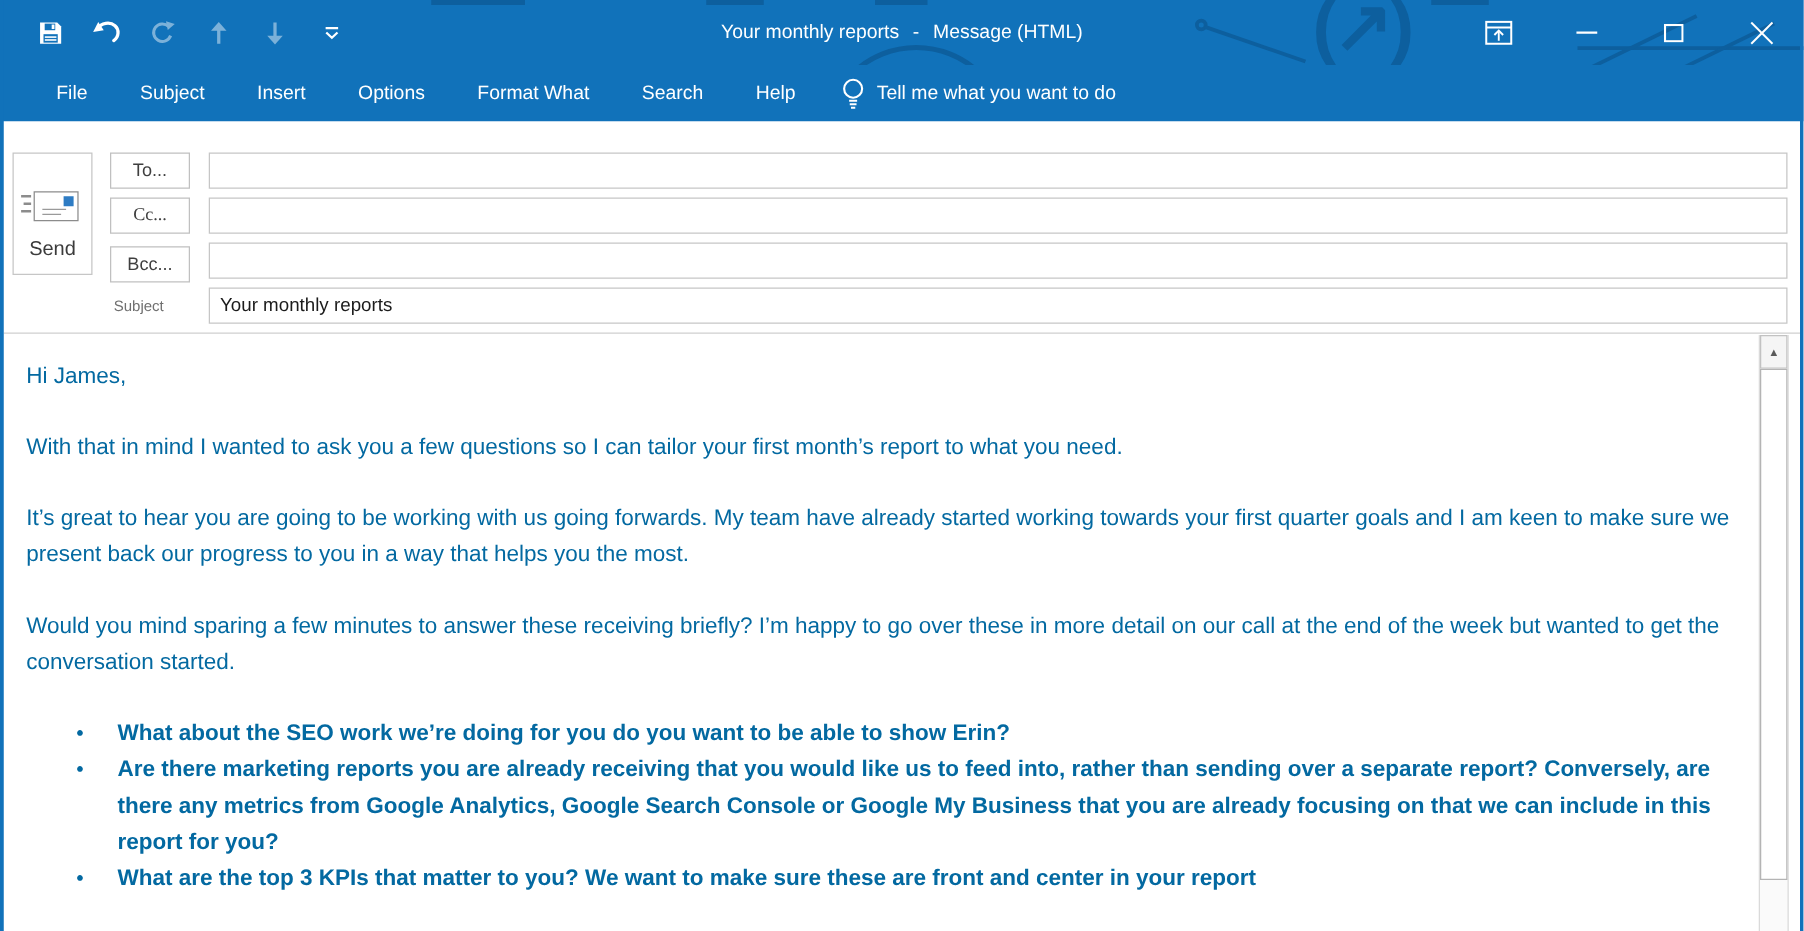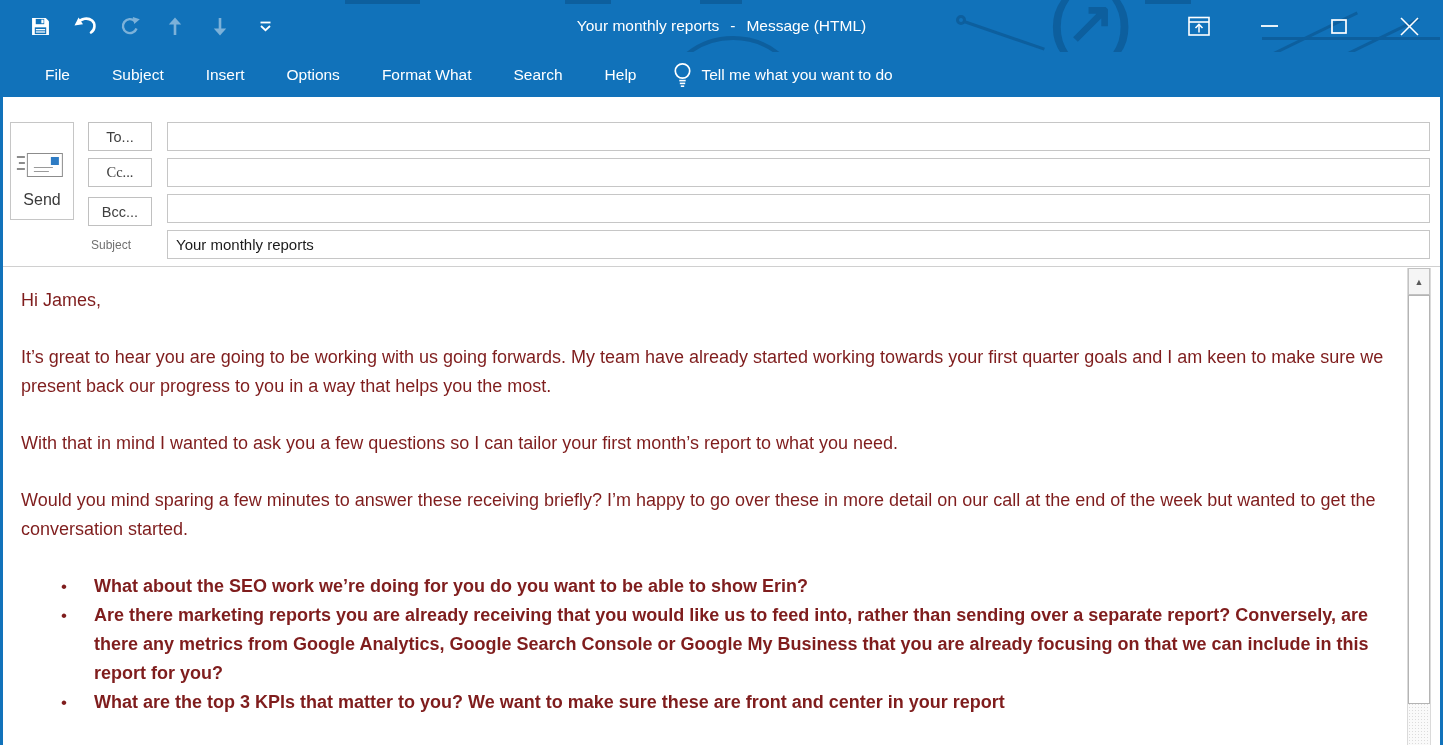--- a/index.html
+++ b/index.html
@@ -78,21 +78,21 @@
     font-family: "Liberation Sans", sans-serif; color: #1b1b1b; outline: none;
   }
   .subject-label {
     position: absolute; left: 88px; top: 133px; height: 29px; display: flex; align-items: center;
     color: #707070; font-size: 12px;
   }
   
   .body-area { position: absolute; left: 3px; right: 3px; top: 268px; bottom: 0; background: #ffffff; }
   .body-content {
     position: absolute; left: 0; top: 0; right: 42px; bottom: 0;
-    padding: 18px 0 0 18px; font-size: 18px; line-height: 29px; color: #7f1d1d; overflow: hidden;
+    padding: 18px 0 0 18px; font-size: 18px; line-height: 29px; color: #0369a1; overflow: hidden;
   }
   .body-content p { margin: 0 0 28px 0; }
   .body-content ul { margin: 0; padding: 0; list-style: none; }
   .body-content li { display: flex; }
   .bullet-marker { width: 33px; margin-left: 40px; flex: 0 0 33px; font-size: 17px; }
   .bullet-text { flex: 1; font-weight: bold; }
   
   .scrollbar {
     position: absolute; top: 0; right: 9px; width: 24px; bottom: 0;
     border-left: 1px solid #dadada; border-right: 1px solid #dadada;
@@ -253,22 +253,22 @@
     <button class="field-btn" style="top:100px;">Bcc...</button>
     <input class="field-input" style="top: 97px;" type="text" value="">
 
     <span class="subject-label">Subject</span>
     <input class="field-input" style="top: 133px;" type="text" value="Your monthly reports">
   </div>
 
   <div class="body-area">
     <div class="body-content">
       <p>Hi James,</p>
+      <p>With that in mind I wanted to ask you a few questions so I can tailor your first month’s report to what you need.</p>
       <p>It’s great to hear you are going to be working with us going forwards. My team have already started working towards your first quarter goals and I am keen to make sure we present back our progress to you in a way that helps you the most.</p>
-      <p>With that in mind I wanted to ask you a few questions so I can tailor your first month’s report to what you need.</p>
       <p>Would you mind sparing a few minutes to answer these receiving briefly? I’m happy to go over these in more detail on our call at the end of the week but wanted to get the conversation started.</p>
       <ul>
         <li>
           <span class="bullet-marker">•</span>
           <span class="bullet-text">What about the SEO work we’re doing for you do you want to be able to show Erin?</span>
         </li>
         <li>
           <span class="bullet-marker">•</span>
           <span class="bullet-text">Are there marketing reports you are already receiving that you would like us to feed into, rather than sending over a separate report? Conversely, are there any metrics from Google Analytics, Google Search Console or Google My Business that you are already focusing on that we can include in this report for you?</span>
         </li>

